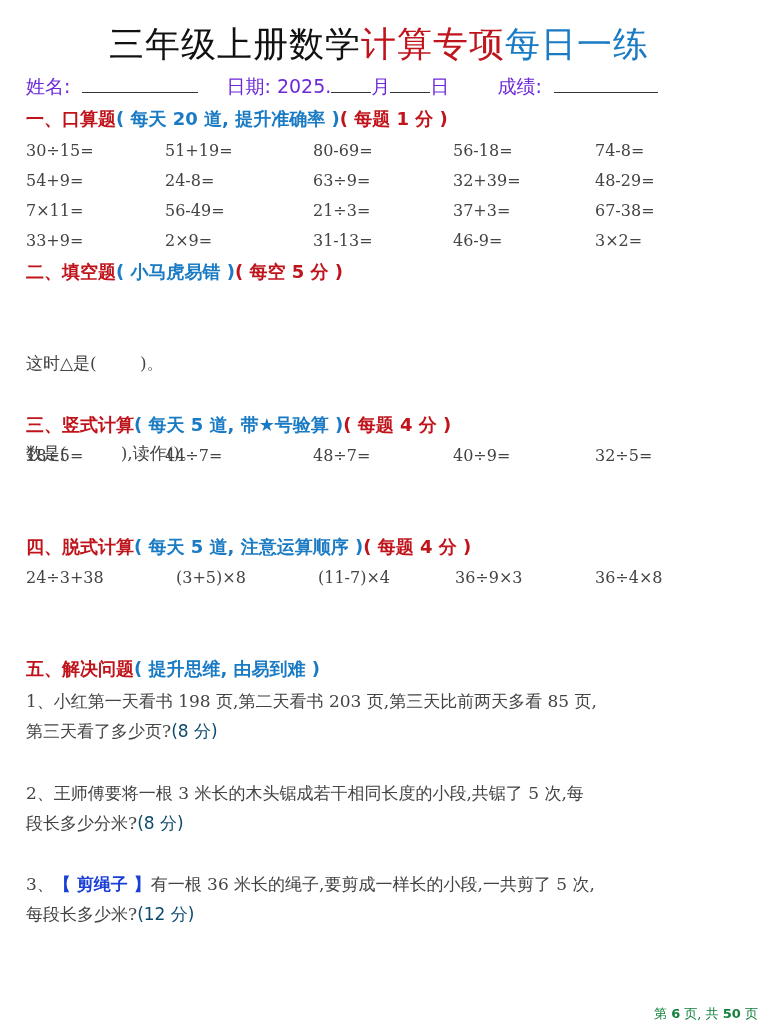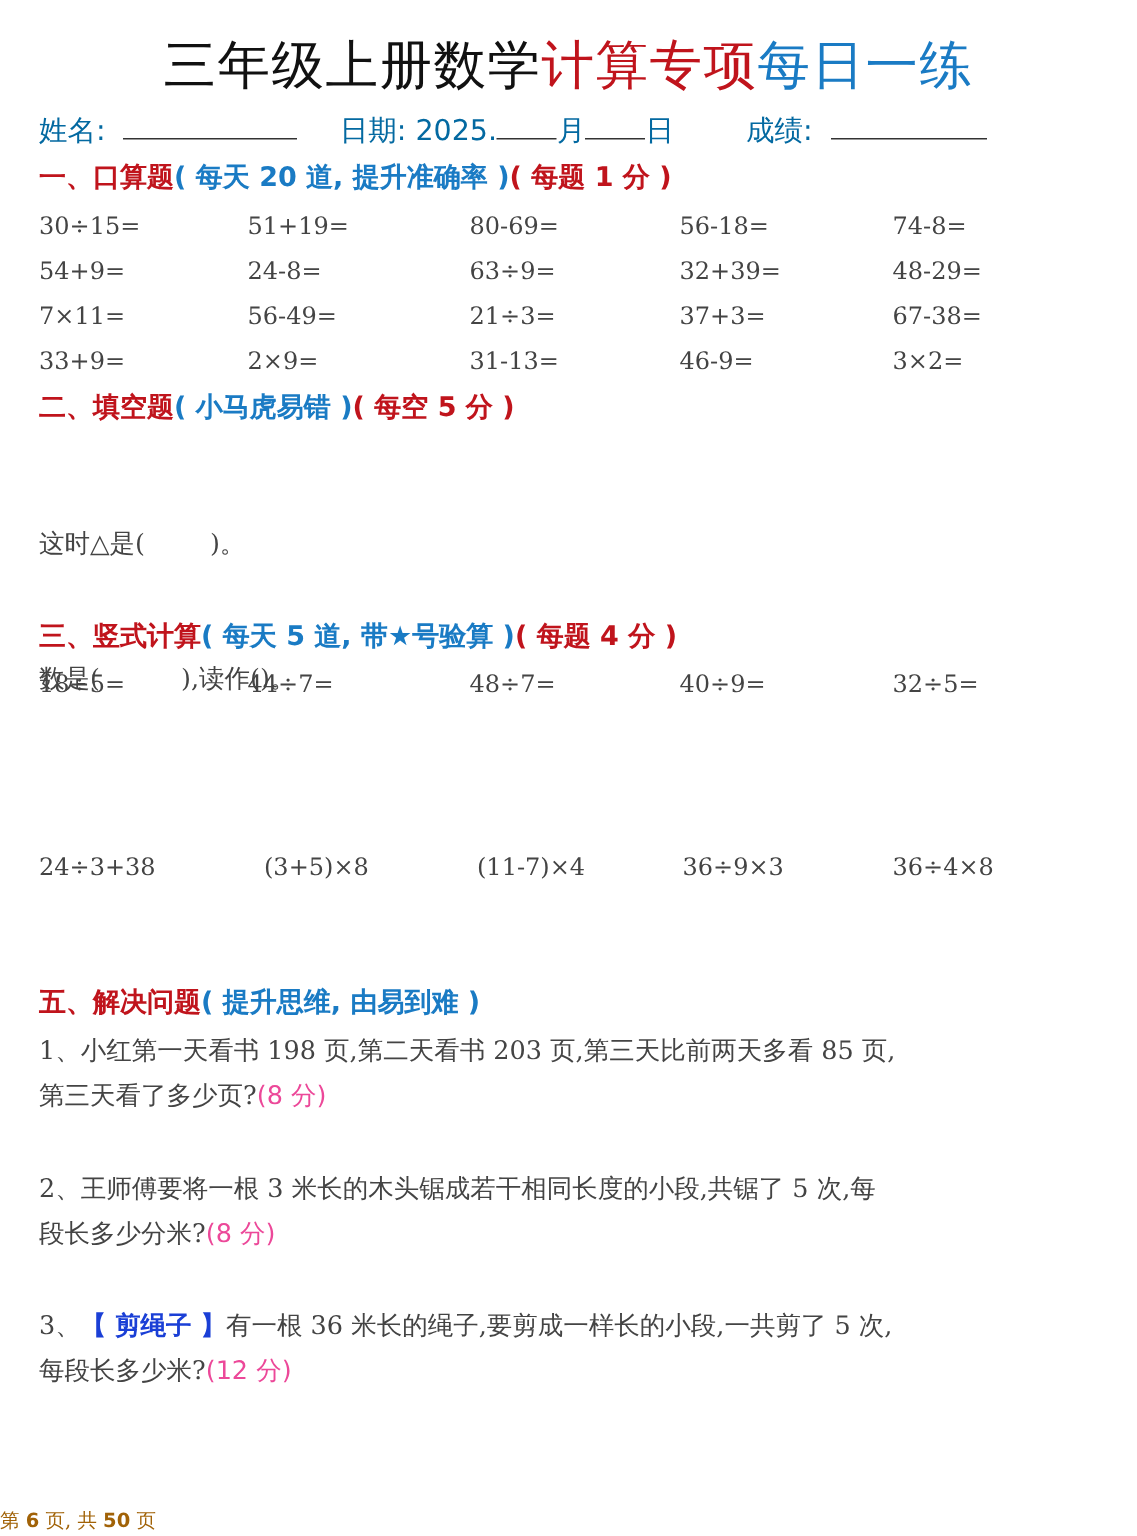--- a/index.html
+++ b/index.html
@@ -5,35 +5,35 @@
   html, body { margin: 0; padding: 0; background: #ffffff; }
   body { width: 758px; height: 1024px; position: relative; overflow: hidden;
          font-family: "DejaVu Serif", "Liberation Serif", serif; color: #333; }
   .page { position: absolute; left: 0; top: 0; width: 758px; height: 888px; }
   .title { position: absolute; top: 20px; left: 0; width: 758px; text-align: center;
            font-family: "DejaVu Sans", "Liberation Sans", sans-serif; font-size: 35px;
            letter-spacing: 1px; color: #111; line-height: 48px; }
   .title .red { color: #c0141c; }
   .title .blue { color: #1a7bc4; }
   .info { position: absolute; top: 72px; left: 26px; width: 700px; font-family: "DejaVu Sans", "Liberation Sans", sans-serif;
-          font-size: 19px; color: #0369a1; line-height: 28px; white-space: nowrap; }
+          font-size: 19px; color: #6d28d9; line-height: 28px; white-space: nowrap; }
   .info span { display: inline-block; }
   .blank { display: inline-block; border-bottom: 1.5px solid #333; height: 20px; vertical-align: baseline; }
   .sec { position: absolute; left: 26px; font-family: "DejaVu Sans", "Liberation Sans", sans-serif;
          font-size: 18px; font-weight: bold; line-height: 26px; white-space: nowrap; }
   .sec .r { color: #c0141c; }
   .sec .b { color: #1a7bc4; }
   .grid { position: absolute; left: 26px; }
   .row { position: relative; height: 30px; }
   .cell { position: absolute; top: 0; font-size: 16px; color: #444; line-height: 30px; white-space: nowrap; }
   .para { position: absolute; left: 26px; width: 700px; font-size: 17px; line-height: 30px; color: #444; }
-  .pts { color: #ec4899; font-family: "DejaVu Sans", "Liberation Sans", sans-serif; font-size: 17px; }
+  .pts { color: #0c4a6e; font-family: "DejaVu Sans", "Liberation Sans", sans-serif; font-size: 17px; }
   .tag { color: #1a3fd6; font-family: "DejaVu Sans", "Liberation Sans", sans-serif; font-weight: bold; }
-  .footer { position: absolute; top: 1005px; left: 0; width: 758px; text-align: left;
-            font-size: 13px; color: #a16207; }
+  .footer { position: absolute; top: 1005px; left: 0; width: 758px; text-align: right;
+            font-size: 13px; color: #15803d; }
   .footer b { font-family: "DejaVu Sans", "Liberation Sans", sans-serif; }
 </style>
 </head>
 <body>
 
 <div class="page">
 
   <div class="title">
     <span>三年级上册数学</span><span class="red">计算专项</span><span class="blue">每日一练</span>
   </div>
@@ -94,20 +94,23 @@
   <div class="grid" style="top:441px;">
     <div class="row">
       <span class="cell" style="left:0px">18÷5=</span>
       <span class="cell" style="left:139px">44÷7=</span>
       <span class="cell" style="left:287px">48÷7=</span>
       <span class="cell" style="left:427px">40÷9=</span>
       <span class="cell" style="left:569px">32÷5=</span>
     </div>
   </div>
 
+  <div class="sec" style="top:534px;">
+    <span class="r">四、脱式计算</span><span class="b">( 每天 5 道, 注意运算顺序 )</span><span class="r">( 每题 4 分 )</span>
+  </div>
   <div class="grid" style="top:563px;">
     <div class="row">
       <span class="cell" style="left:0px">24÷3+38</span>
       <span class="cell" style="left:150px">(3+5)×8</span>
       <span class="cell" style="left:292px">(11-7)×4</span>
       <span class="cell" style="left:429px">36÷9×3</span>
       <span class="cell" style="left:569px">36÷4×8</span>
     </div>
   </div>
 

